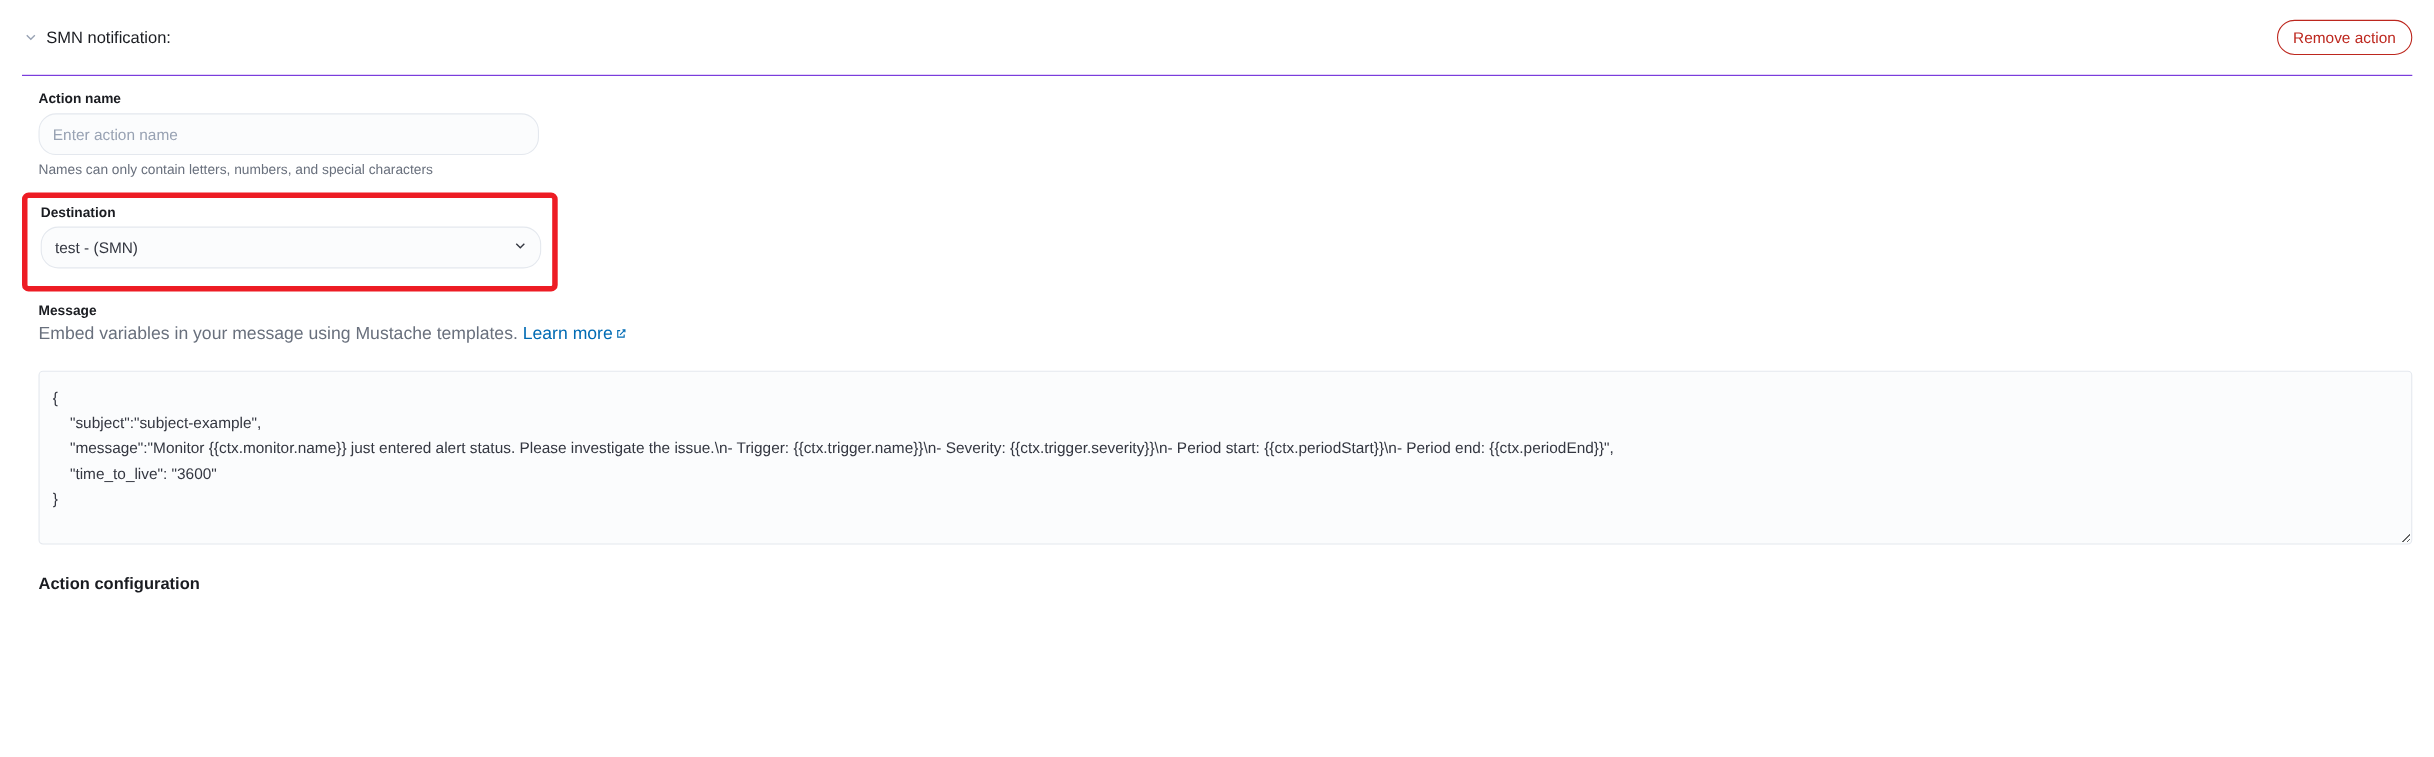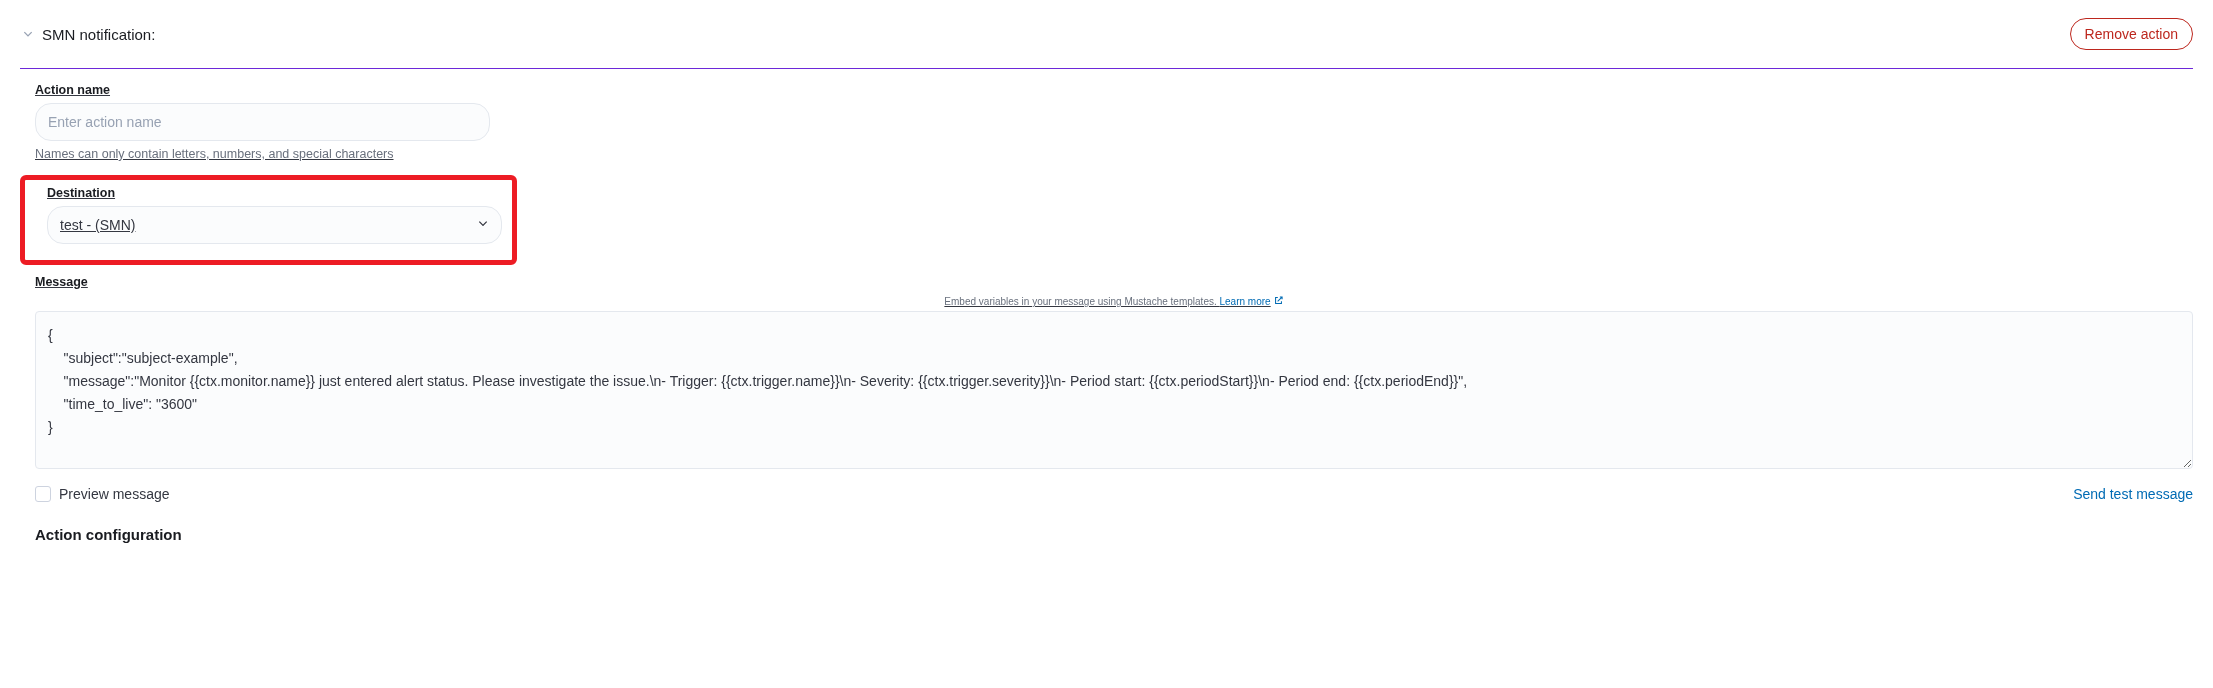--- a/index.html
+++ b/index.html
@@ -31,21 +31,21 @@
     .remove-btn {
       border: 1px solid #bd271e;
       background: #fff;
       color: #bd271e;
       padding: 7px 14px;
       border-radius: 16px;
       font-size: 14px;
       cursor: pointer;
     }
     .form-body { padding: 14px 0 0 15px; }
-    .field { margin-bottom: 14px; text-decoration: underline; }
+    .field { margin-bottom: 14px; }
     .field-label {
       font-size: 12.5px;
       font-weight: 600;
       color: #1a1c21;
       margin-bottom: 6px;
       display: block;
     }
     .text-input, .select-box {
       width: 455px;
       border: 1px solid #e4e8ee;
@@ -58,42 +58,41 @@
     }
     .text-input::placeholder { color: #98a2b3; }
     .help-text {
       font-size: 12.5px;
       color: #69707d;
       margin-top: 6px;
     }
     .highlight-box {
       border: 5px solid #ed1c24;
       border-radius: 6px;
-      padding: 6px 10px 16px 22px;
+      padding: 6px 10px 16px 12px;
       display: inline-block;
       margin-left: -15px;
       margin-bottom: 2px;
     }
     .select-wrap {
       position: relative;
       width: 455px;
     }
     .select-wrap .chev-down {
       position: absolute;
       right: 12px;
       top: 50%;
       transform: translateY(-50%);
       pointer-events: none;
     }
     .chev-down svg { width: 14px; height: 14px; fill: #343741; }
     .msg-help {
-      font-size: 10px;
+      font-size: 16px;
       color: #69707d;
-      margin-bottom: 4px;
-      text-align: center;
+      margin-bottom: 24px;
     }
     .msg-help a { color: #006bb4; text-decoration: none; }
     .ext-icon { width: 11px; height: 11px; display: inline-block; vertical-align: -1px; margin-left: 2px; }
     .ext-icon svg { width: 11px; height: 11px; fill: #006bb4; }
     .msg-box {
       width: 100%;
       border: 1px solid #e4e8ee;
       background: #fbfcfd;
       border-radius: 4px;
       padding: 12px;
@@ -184,24 +183,17 @@
               <path d="M10 2h4v4h-1.5V4.56L7.28 9.78 6.22 8.72 11.44 3.5H10V2zM3 3h4v1.5H4.5v7h7V9H13v4H3V3z"></path>
             </svg></span></a>
     </div>
     <textarea class="msg-box" style="">{
     "subject":"subject-example",
     "message":"Monitor {{ctx.monitor.name}} just entered alert status. Please investigate the issue.\n- Trigger: {{ctx.trigger.name}}\n- Severity: {{ctx.trigger.severity}}\n- Period start: {{ctx.periodStart}}\n- Period end: {{ctx.periodEnd}}",
     "time_to_live": "3600"
 }</textarea>
   </div>
 
-  <div class="row-flex">
-    <label class="checkbox-wrap">
-      <span class="checkbox"></span>
-      <span>Preview message</span>
-    </label>
-    <a class="link-btn">Send test message</a>
-  </div>
 
   <div class="action-config-title">Action configuration</div>
 
 
 </div>
 
 </body></html>

